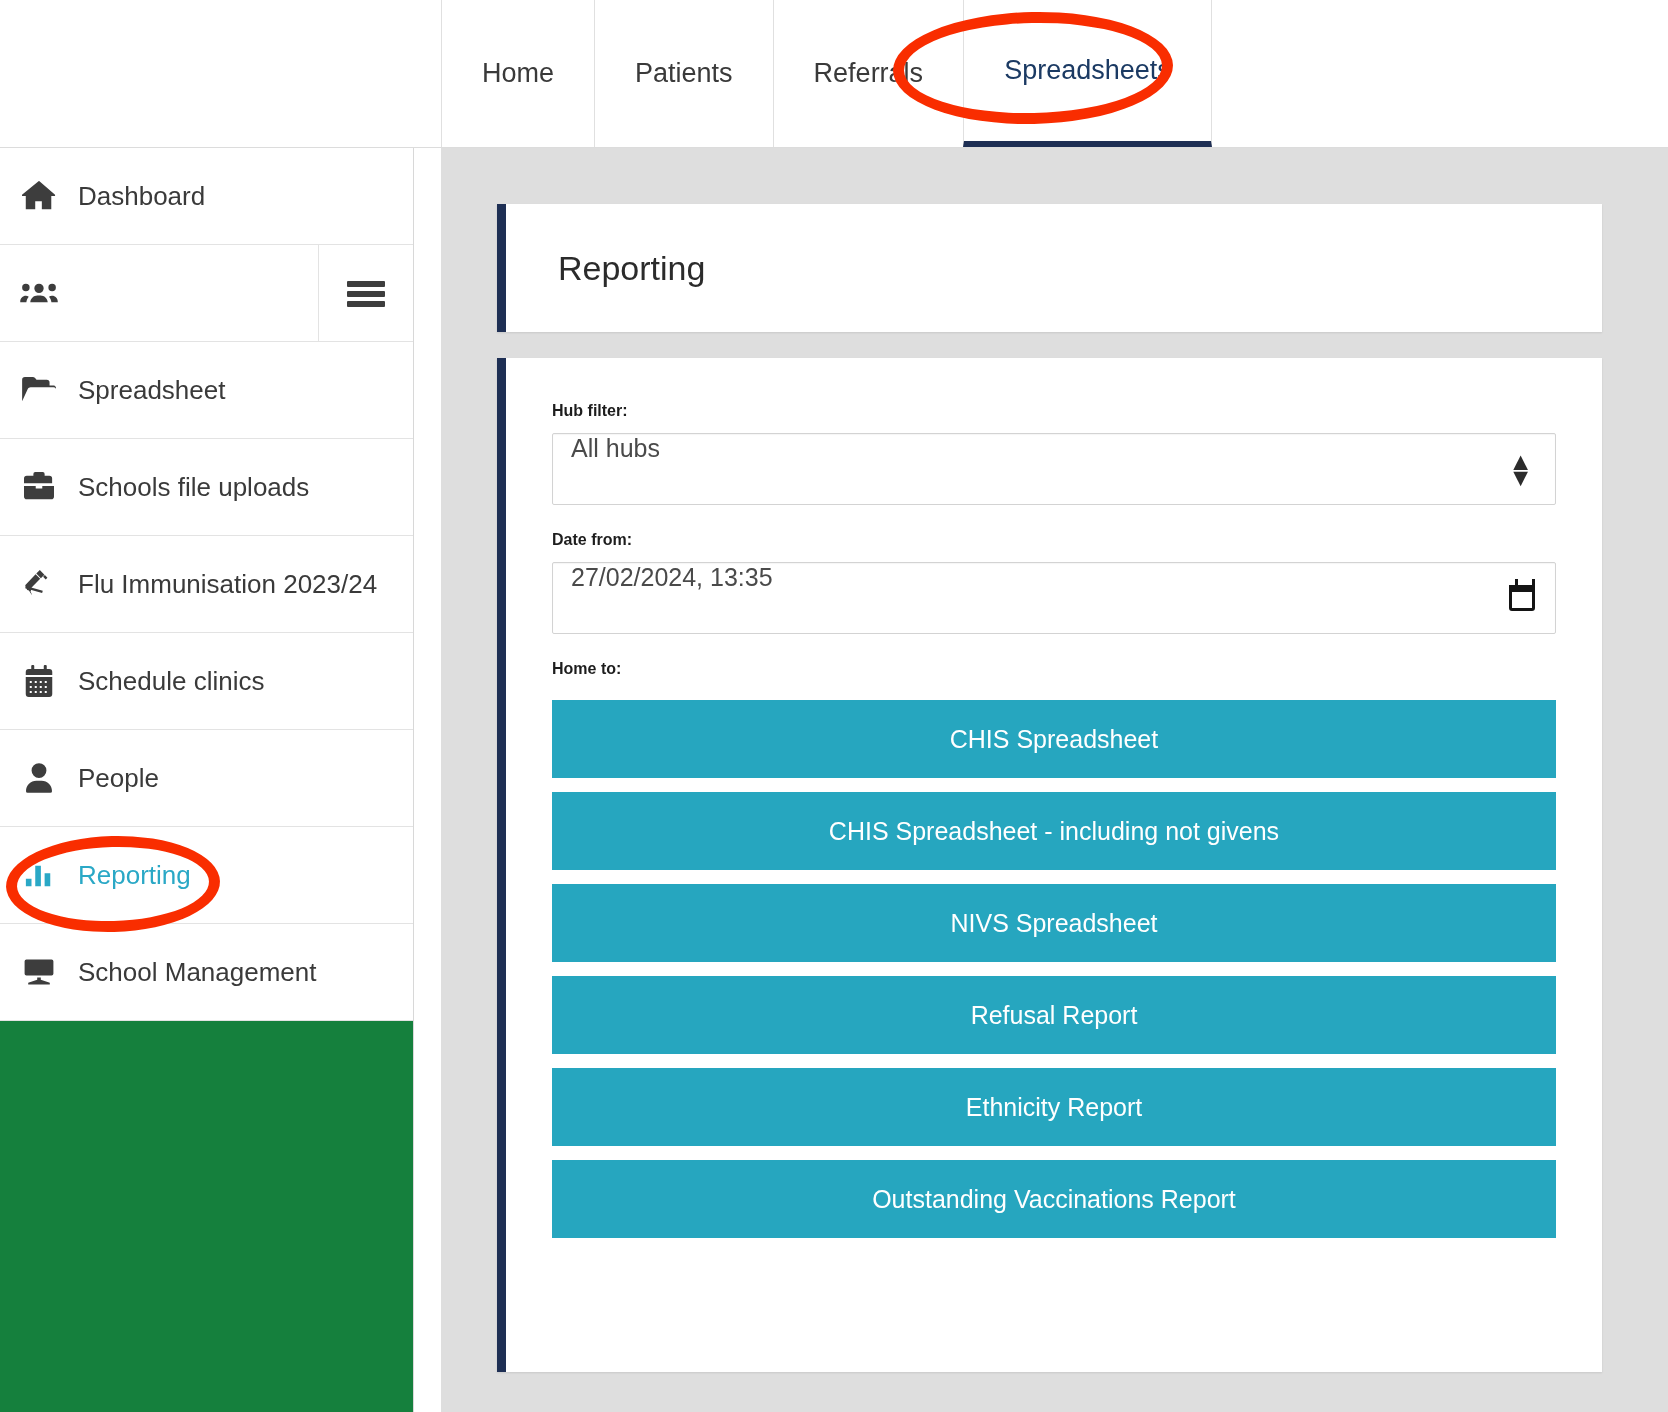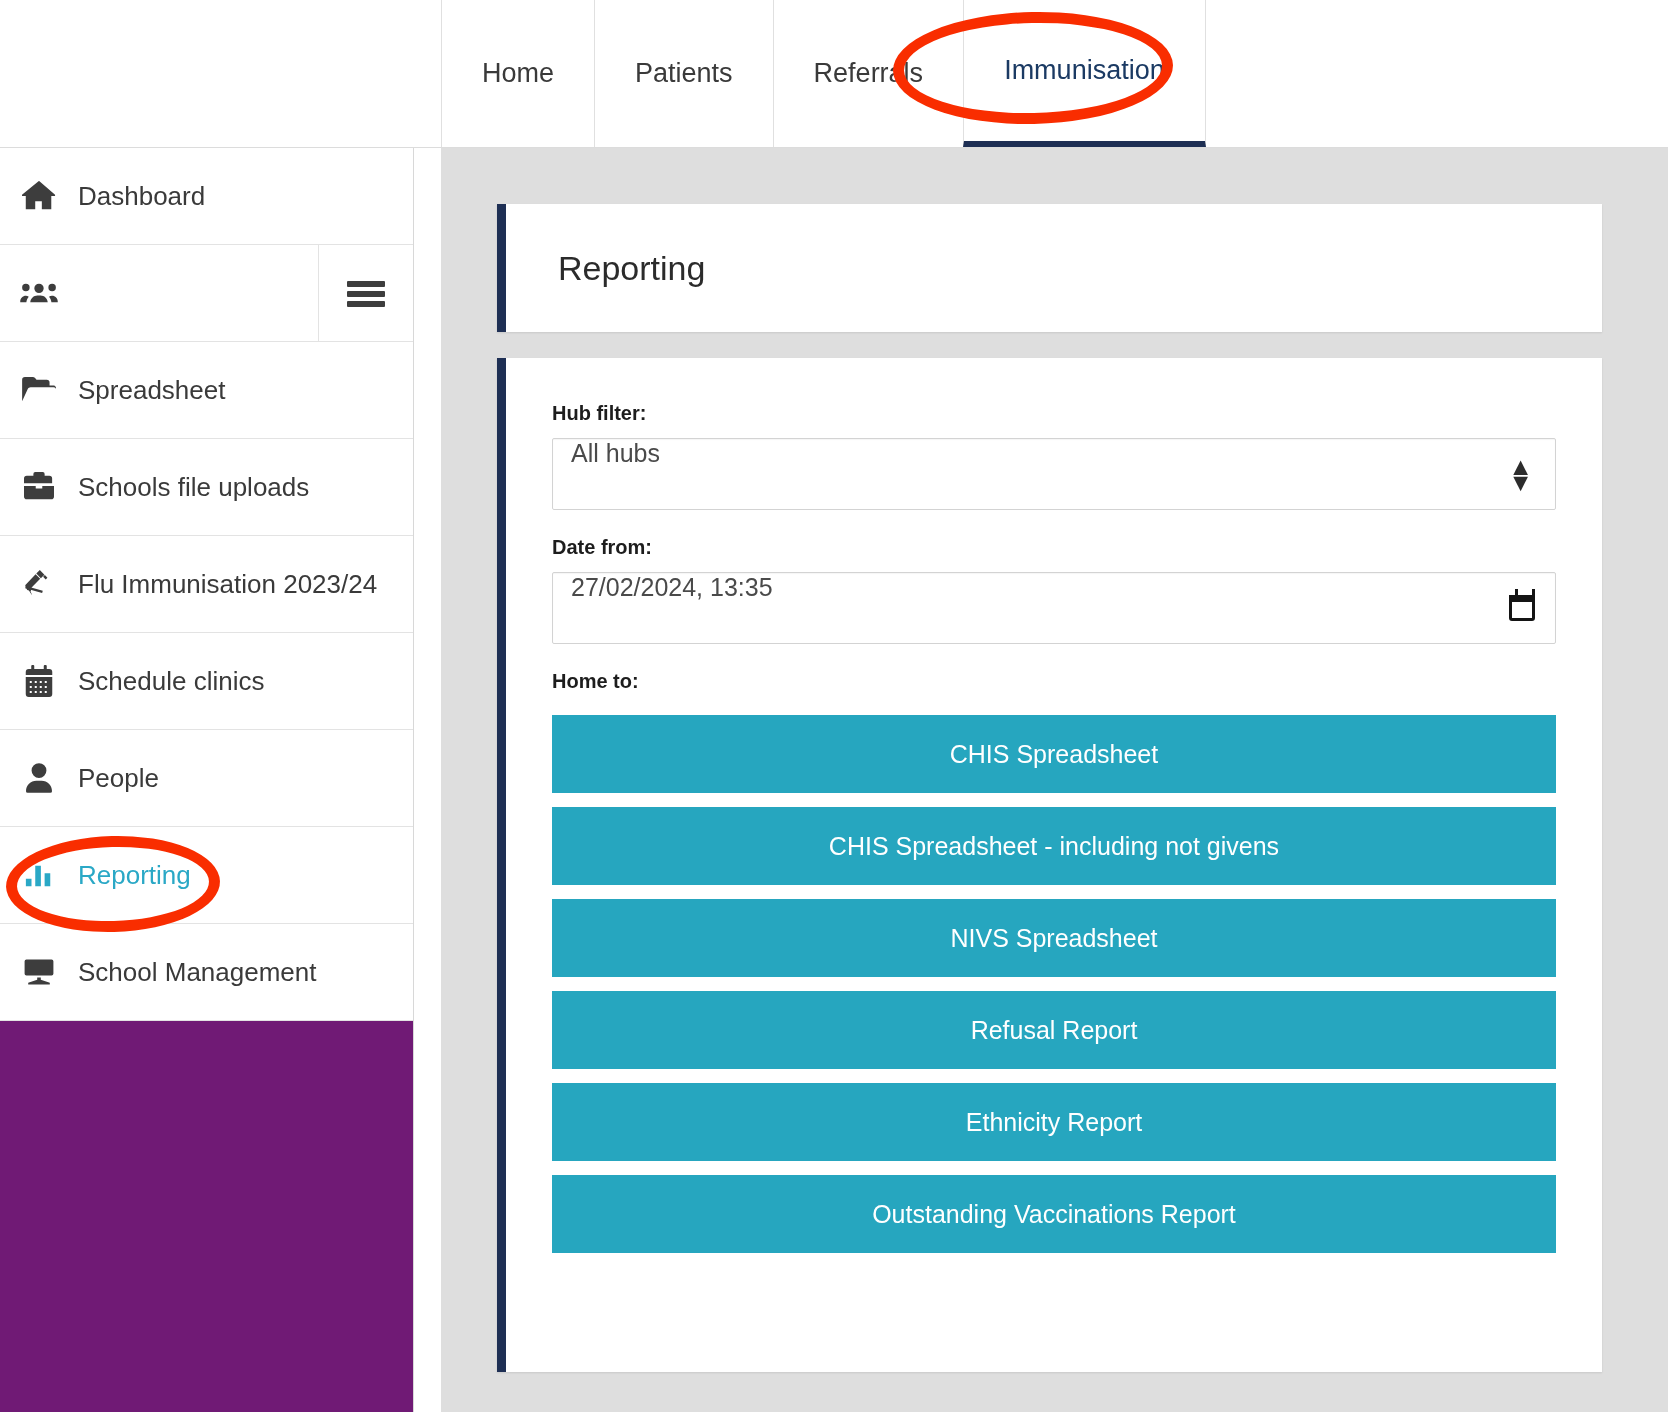--- a/index.html
+++ b/index.html
@@ -69,21 +69,21 @@
     width: 214px; height: 96px;
     transform: rotate(-1.5deg);
   }
 
   
   .sidebar {
     position: absolute;
     left: 0; top: 148px;
     width: 414px;
     height: 1264px;
-    background: #701a75;
+    background: #15803d;
     border-right: 1px solid #d8d8d8;
   }
   .side-item {
     position: relative;
     display: flex;
     align-items: center;
     height: 97px;
     border-bottom: 1px solid #e3e3e3;
     cursor: pointer;
     background: #ffffff;
@@ -152,21 +152,21 @@
     padding-left: 52px;
     font-weight: 400;
   }
   #card-body {
     margin-top: 26px;
     padding: 44px 46px 40px 46px;
     height: 1014px;
   }
 
   .field-label {
-    font-size: 20px;
+    font-size: 16px;
     font-weight: bold;
     color: #1d1d1d;
     margin-bottom: 13px;
   }
   .input-box {
     position: relative;
     height: 72px;
     border: 1px solid #d3d3d3;
     background: #ffffff;
     border-radius: 2px;
@@ -241,21 +241,21 @@
       <div class="nav-tab">
         <span>Home</span>
       </div>
       <div class="nav-tab">
         <span>Patients</span>
       </div>
       <div class="nav-tab">
         <span>Referrals</span>
       </div>
       <div class="nav-tab active">
-        <span>Immunisation</span>
+        <span>Spreadsheets</span>
       </div>
     </div>
   </div>
 
   <div class="annot-ellipse" id="ell-tab"></div>
   <div class="annot-ellipse" id="ell-reporting"></div>
 
   <div class="sidebar">
 
     <div class="side-item">

